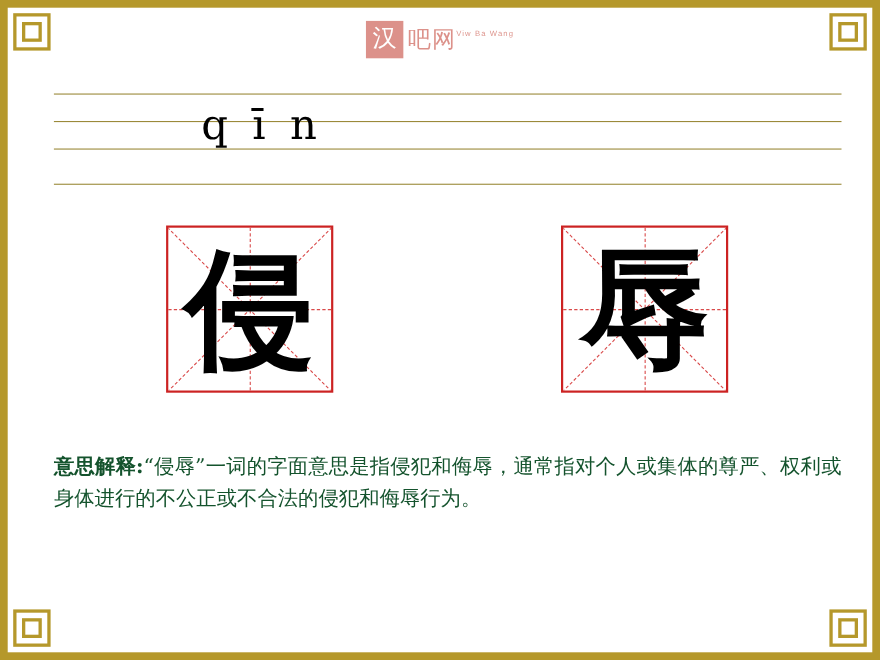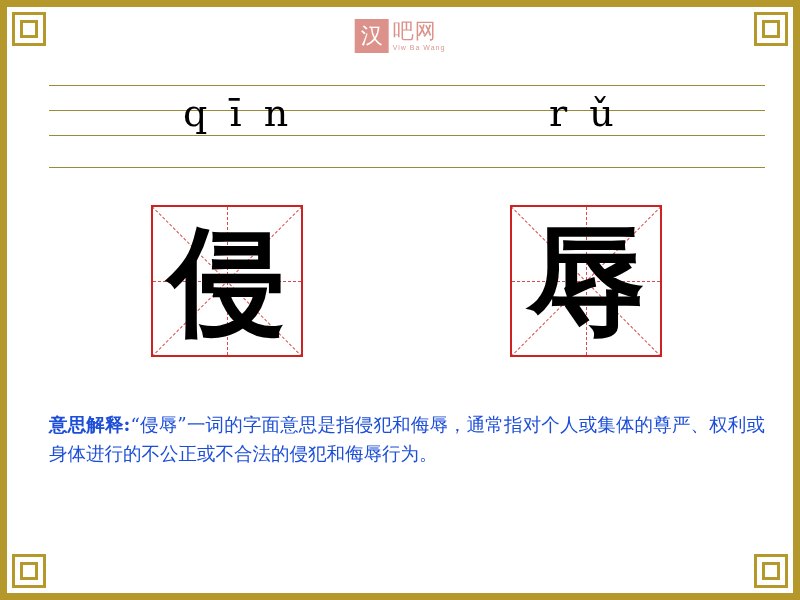--- a/index.html
+++ b/index.html
@@ -61,21 +61,21 @@
     height: 34px;
     background: #c0392b;
     color: #ffffff;
     font-size: 22px;
     line-height: 34px;
     text-align: center;
     font-family: "DejaVu Sans", sans-serif;
   }
   .logo .words {
     display: flex;
-    flex-direction: column;
+    flex-direction: row;
     justify-content: center;
     line-height: 1;
   }
   .logo .words .big {
     font-size: 21px;
     color: #c0392b;
     font-family: "DejaVu Sans", sans-serif;
     letter-spacing: 1px;
   }
   .logo .words .small {
@@ -186,21 +186,21 @@
 
   
   .explain {
     position: absolute;
     top: 404px;
     left: 42px;
     width: 716px;
     font-family: "DejaVu Serif", serif;
     font-size: 18.5px;
     line-height: 1.55;
-    color: #1d4ed8;
+    color: #14532d;
     text-align: justify;
   }
   .explain .label {
     font-weight: 700;
   }
 </style>
 </head>
 <body>
 
 <div class="page">
@@ -229,21 +229,20 @@
       <div class="small">Viw Ba Wang</div>
     </div>
   </div>
 
   <div class="staff">
     <div class="line l1"></div>
     <div class="line l2"></div>
     <div class="line l3"></div>
     <div class="line l4"></div>
     <div class="pinyin p1">q ī n</div>
-    <div class="pinyin p2">r ǔ</div>
   </div>
 
   <div class="grids">
     <div class="cell c1">
       <div class="d"></div>
       <div class="h"></div>
       <div class="v"></div>
       <div class="glyph">侵</div>
     </div>
     <div class="cell c2">

